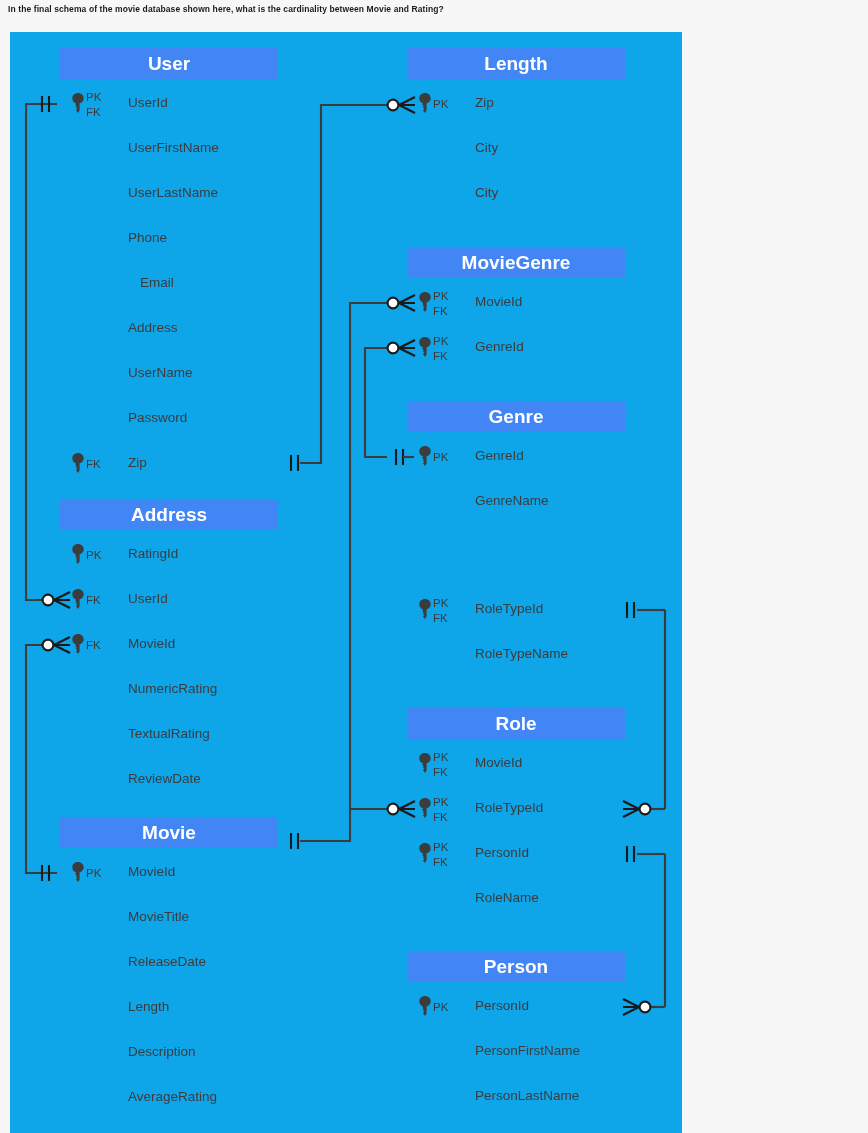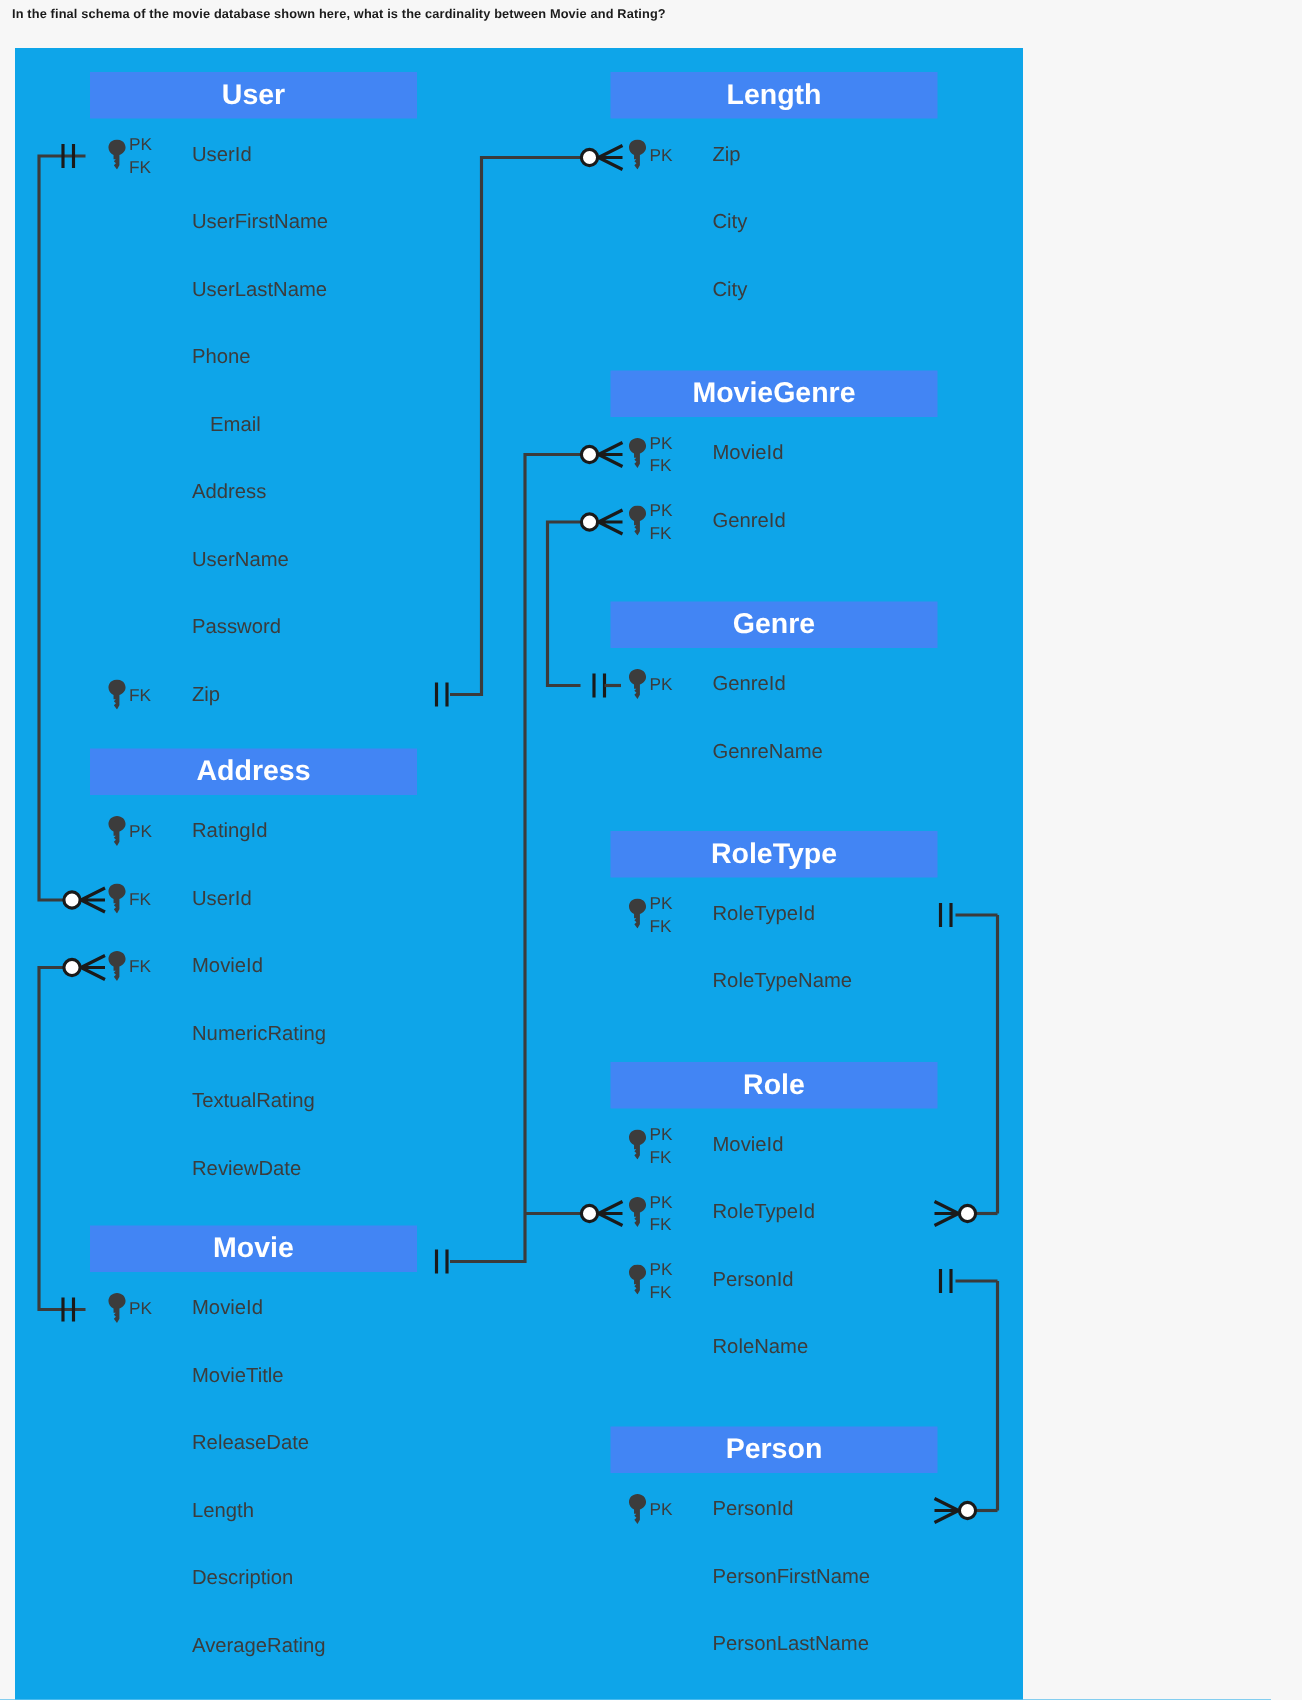--- a/index.html
+++ b/index.html
@@ -239,21 +239,20 @@
               <path d="M6 0 C2.7 0 0.3 2.4 0.3 5.4 C0.3 7.6 1.7 9.5 3.7 10.3 L3.7 13.2 L5.2 13.2 L3.9 14.5 L5.3 15.9 L3.9 17.2 L6 20 L7.6 17.2 L7.6 10.3 C9.9 9.6 11.7 7.7 11.7 5.4 C11.7 2.4 9.3 0 6 0 Z" fill="#3c3c3c"></path>
             </svg></span>
           <span class="keytag" style="left: 26px; top: 9px;">PK</span>
           <span class="fname" style="left: 68px; top: 0px;">GenreId</span>
         </div>
         <div class="row" style="left: 0px; top: 86px; width: 218px;">
           <span class="fname" style="left: 68px; top: 0px;">GenreName</span>
         </div>
       </div>
       <div class="tbl" style="left: 397px; top: 522px; width: 218px; height: 121px;">
-        <div class="hdr" style="left: 0px; top: 0px; width: 218px;">RoleType</div>
         <div class="row" style="left: 0px; top: 41px; width: 218px;">
           <span class="keyicon" style="left: 12px; top: 4px;"><svg viewBox="0 0 12 20" width="12" height="20">
               <path d="M6 0 C2.7 0 0.3 2.4 0.3 5.4 C0.3 7.6 1.7 9.5 3.7 10.3 L3.7 13.2 L5.2 13.2 L3.9 14.5 L5.3 15.9 L3.9 17.2 L6 20 L7.6 17.2 L7.6 10.3 C9.9 9.6 11.7 7.7 11.7 5.4 C11.7 2.4 9.3 0 6 0 Z" fill="#3c3c3c"></path>
             </svg></span>
           <span class="keytag" style="left: 26px; top: 2px;">PK</span>
           <span class="keytag" style="left: 26px; top: 17px;">FK</span>
           <span class="fname" style="left: 68px; top: 0px;">RoleTypeId</span>
         </div>
         <div class="row" style="left: 0px; top: 86px; width: 218px;">
           <span class="fname" style="left: 68px; top: 0px;">RoleTypeName</span>

